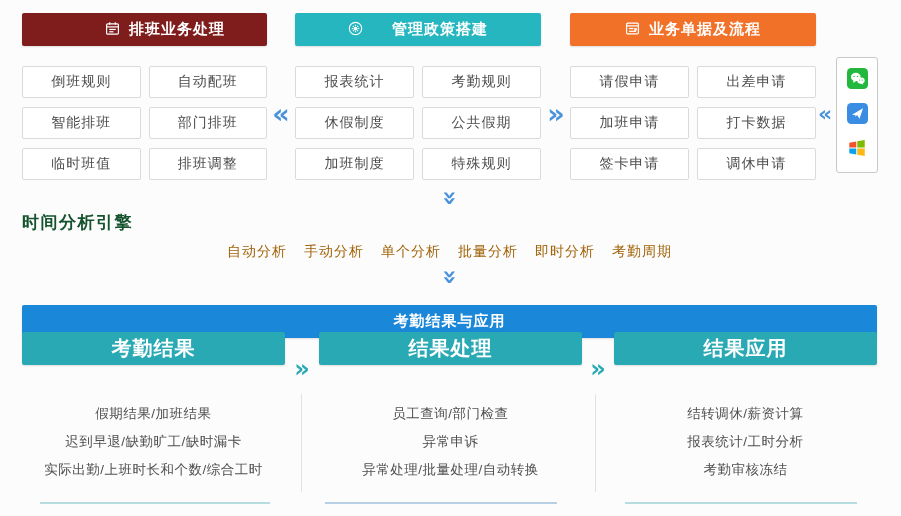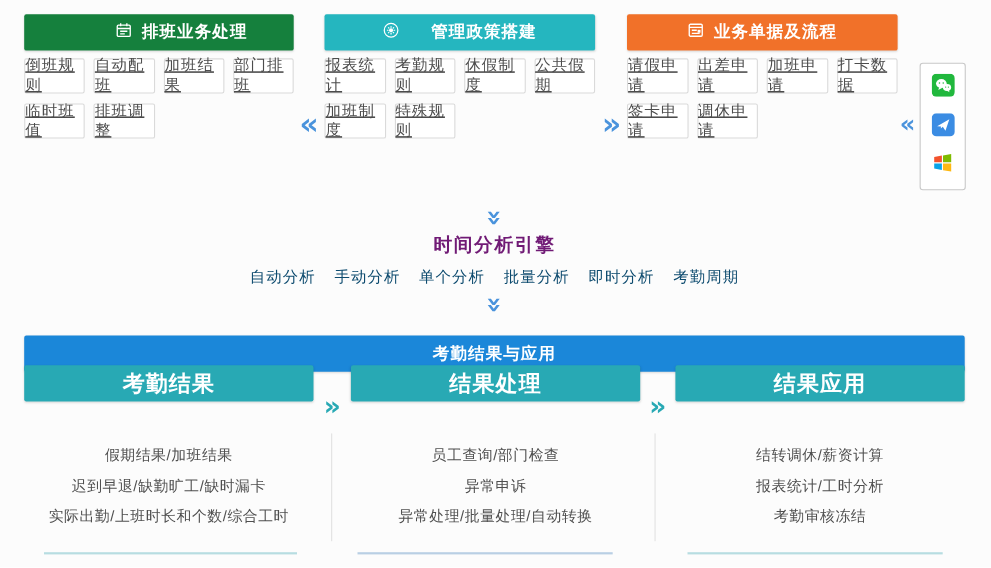--- a/index.html
+++ b/index.html
@@ -8,24 +8,24 @@
     background:#fcfcfc;
     font-family:"Liberation Sans","DejaVu Sans",sans-serif;
   }
   
   .group{position:absolute;top:13px;}
   .group-header{
     height:33px;border-radius:2px;display:flex;align-items:center;justify-content:center;
     gap:9px;color:#fff;font-size:15px;font-weight:bold;letter-spacing:1px;
     box-shadow:0 1px 2px rgba(0,0,0,.12);
   }
-  .hdr-blue{background:#15803d;padding-left:41px;}
+  .hdr-blue{background:#7f1d1d;padding-left:41px;}
   .hdr-teal{background:#25b6bf;gap:29px;}
   .hdr-orange{background:#f17129;}
-  .grid{margin-top:7px;display:grid;grid-template-columns:1fr 1fr 1fr 1fr;column-gap:8px;row-gap:9px;text-decoration:underline;}
+  .grid{margin-top:20px;display:grid;grid-template-columns:1fr 1fr;column-gap:8px;row-gap:9px;}
   .cell{
     height:30px;background:#fff;border:1px solid #dadada;border-radius:2px;
     display:flex;align-items:center;justify-content:center;
     font-size:14px;color:#4c4c4c;letter-spacing:1px;
   }
   .chev{
     position:absolute;display:flex;align-items:center;justify-content:center;
     color:#4a93dc;font-weight:bold;font-family:"DejaVu Sans",sans-serif;
   }
   .chev-top{top:97px;height:32px;font-size:27px;}
@@ -34,27 +34,27 @@
   }
   .chev-down .rot{display:inline-block;transform:rotate(90deg);font-weight:bold;font-family:"DejaVu Sans",sans-serif;}
   
   .icon-panel{
     position:absolute;left:836px;top:57px;width:40px;height:114px;
     background:#fff;border:1px solid #c8c8c8;border-radius:3px;
     display:flex;flex-direction:column;align-items:center;justify-content:space-evenly;
   }
   
   .engine-title{
-    position:absolute;left:22px;top:211px;width:855px;text-align:center;
-    font-size:17px;font-weight:bold;color:#701a75;letter-spacing:1.5px;
+    position:absolute;left:22px;top:211px;width:855px;
+    font-size:17px;font-weight:bold;color:#14532d;letter-spacing:1.5px;
   }
   .modes{
     position:absolute;left:22px;top:243px;width:855px;
     display:flex;justify-content:center;gap:17px;
-    font-size:14px;color:#0c4a6e;letter-spacing:1px;
+    font-size:14px;color:#a16207;letter-spacing:1px;
   }
   
   .banner{
     position:absolute;left:22px;top:305px;width:855px;height:33px;background:#1b87d9;
     border-radius:2px;display:flex;align-items:center;justify-content:center;
     color:#fff;font-size:15px;font-weight:bold;letter-spacing:1px;
     box-shadow:0 1px 2px rgba(0,0,0,.12);
   }
   .tbar{
     position:absolute;top:332px;height:33px;width:263px;background:#28a9b4;
@@ -87,21 +87,21 @@
           <line x1="11" y1="1.3" x2="11" y2="4"></line>
           <line x1="4.5" y1="9" x2="11.5" y2="9"></line>
           <line x1="4.5" y1="11.5" x2="9" y2="11.5"></line>
         </svg>
       </span>
       <span>排班业务处理</span>
     </header>
     <div class="grid">
       <div class="cell">倒班规则</div>
       <div class="cell">自动配班</div>
-      <div class="cell">加班结果</div>
+      <div class="cell">智能排班</div>
       <div class="cell">部门排班</div>
       <div class="cell">临时班值</div>
       <div class="cell">排班调整</div>
     </div>
   </section>
 
   <span class="chev chev-top" style="left:266px;width:30px;">«</span>
 
   <section class="group" style="left:295px;width:246px;">
     <header class="group-header hdr-teal">

